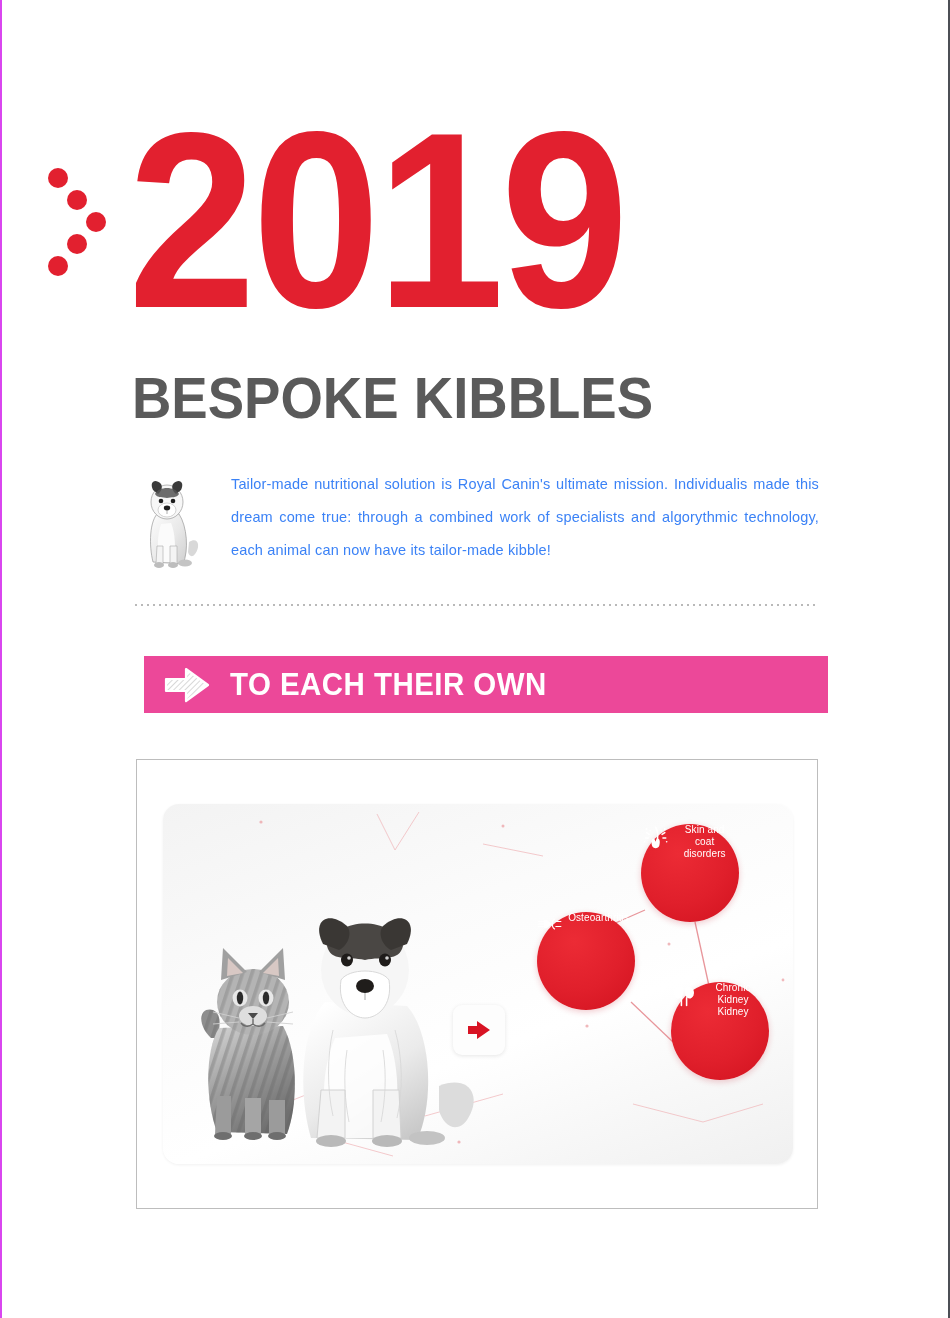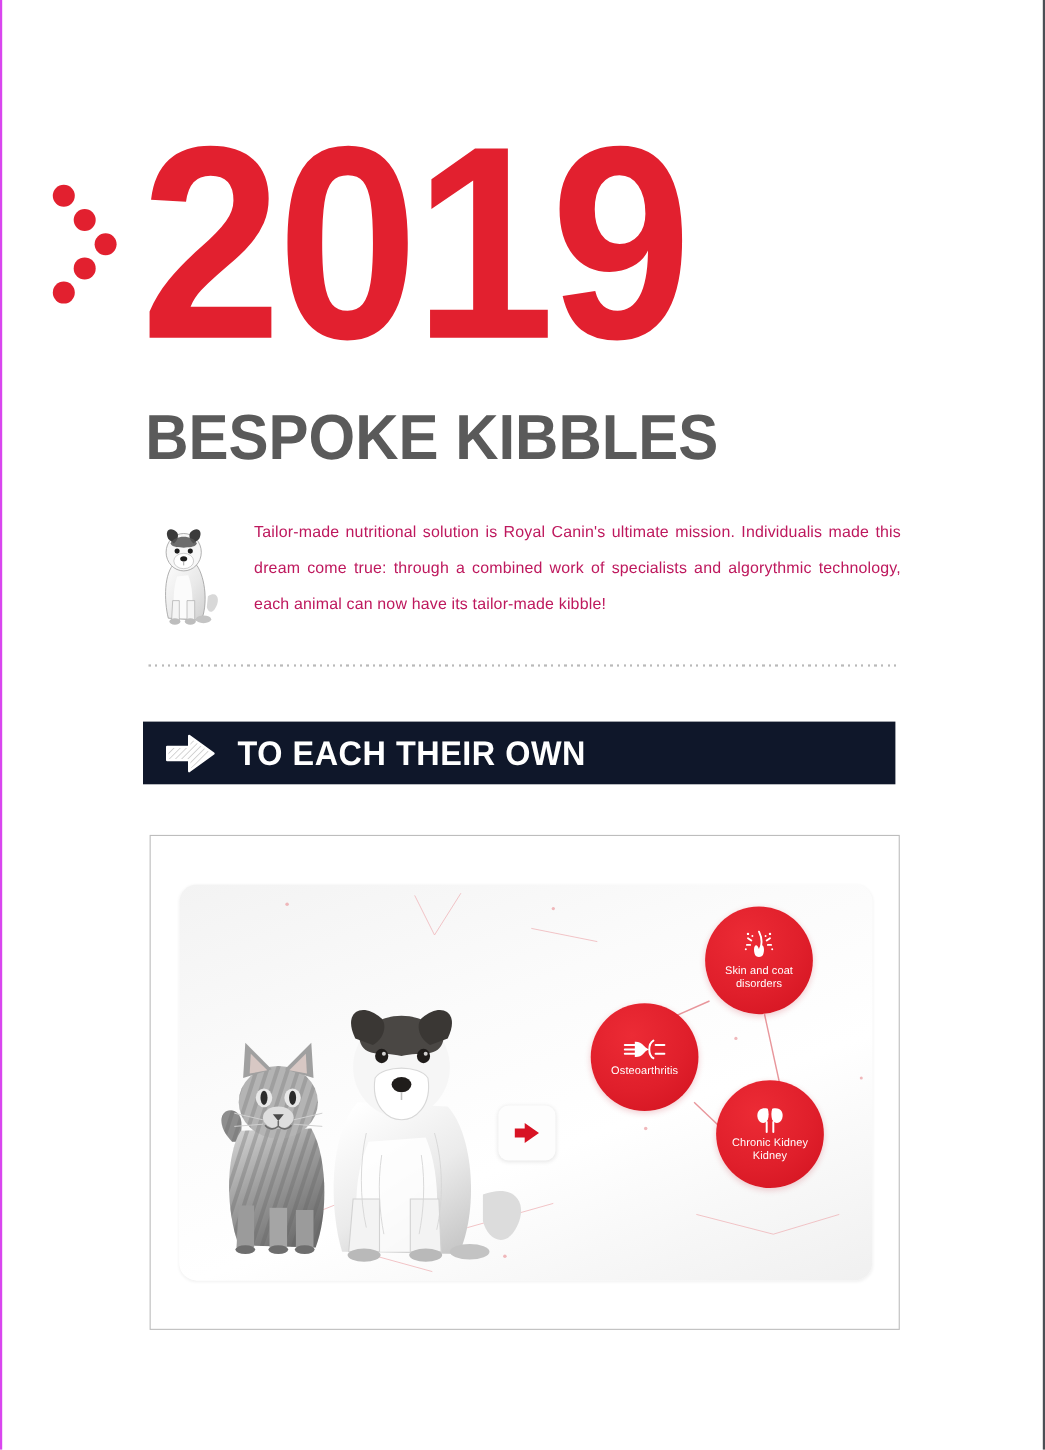--- a/index.html
+++ b/index.html
@@ -88,46 +88,46 @@
     width: 72px;
     height: 106px;
     flex: 0 0 72px;
     position: relative;
     margin-right: 24px;
   }
   .intro-text {
     flex: 1;
     font-size: 14.5px;
     line-height: 33px;
-    color: #be185d;
+    color: #3b82f6;
     text-align: justify;
     letter-spacing: 0.15px;
   }
 
   
   .dogmini { width: 72px; height: 106px; display:block; }
 
   .divider {
     position: absolute;
     left: 133px;
     top: 604px;
     width: 684px;
     height: 2px;
     background-image: repeating-linear-gradient(to right,
         #b9b9b9 0px, #b9b9b9 2px, transparent 2px, transparent 6px);
   }
 
   
   .banner {
     position: absolute;
-    left: 128px;
+    left: 142px;
     top: 656px;
     width: 684px;
     height: 57px;
-    background: #0f172a;
+    background: #ec4899;
     display: flex;
     align-items: center;
   }
   .banner-icon {
     width: 46px;
     height: 40px;
     margin-left: 20px;
     margin-right: 20px;
     flex: 0 0 46px;
   }
@@ -188,38 +188,37 @@
   }
 
   .bubbles { position: absolute; left: 360px; top: 10px; width: 270px; height: 340px; }
 
   .bubble {
     position: absolute;
     border-radius: 50%;
     background: radial-gradient(circle at 38% 30%, #ec2b35 0%, #e01f2b 55%, #d1121f 100%);
     color: #ffffff;
     display: flex;
-    flex-direction: column;
-    align-items: center;
+    flex-direction: row;
     justify-content: center;
     text-align: center;
     box-shadow: 0 2px 6px rgba(190,20,35,0.22);
   }
   .bubble .b-icon { display: block; margin-bottom: 2px; }
   .bubble .b-label {
     font-size: 10px;
     line-height: 12px;
     font-weight: 500;
     padding: 0 6px;
     letter-spacing: 0.1px;
   }
 
   .bubble-skin   { left: 118px; top: 10px;  width: 98px; height: 98px; }
   .bubble-osteo  { left: 14px;  top: 98px;  width: 98px; height: 98px; }
-  .bubble-kidney { left: 128px; top: 168px; width: 98px; height: 98px; }
+  .bubble-kidney { left: 148px; top: 168px; width: 98px; height: 98px; }
 </style>
 </head>
 <body>
 
 <div id="page">
 
   <div class="hero">
 
     <div class="chevron-dots">
       <span></span>

